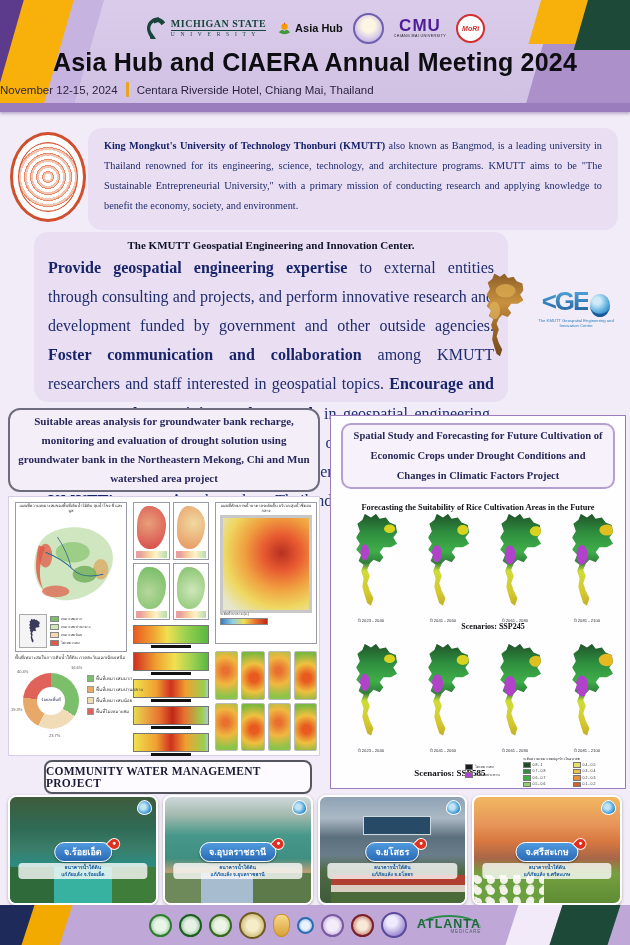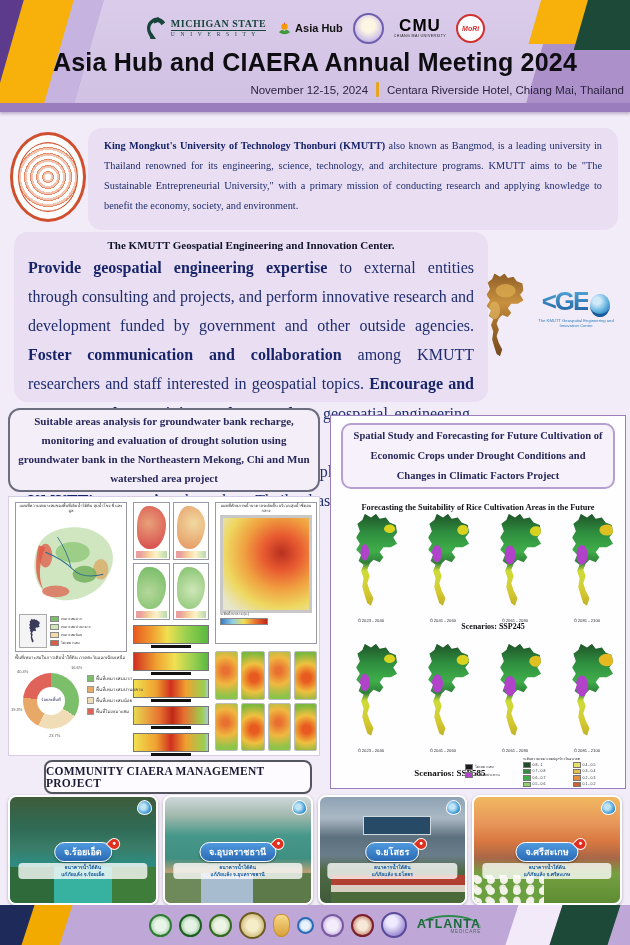--- a/index.html
+++ b/index.html
@@ -20,43 +20,43 @@
   .logo-row{position:absolute;top:9px;left:0;width:630px;display:flex;justify-content:center;align-items:center;gap:10px;height:38px;}
   .msu{display:flex;align-items:center;gap:4px;}
   .msu-text{color:#18453b;font-family:"Liberation Serif",serif;line-height:1;}
   .msu-l1{font-size:10px;font-weight:bold;letter-spacing:.5px;border-bottom:1px solid #18453b;padding-bottom:1px;}
   .msu-l2{font-size:5.5px;letter-spacing:2.2px;margin-top:1px;}
   .asiahub{display:flex;align-items:center;gap:2px;}
   .asiahub-label{font-size:11px;font-weight:bold;color:#111;}
   .seal-cmu{width:27px;height:27px;border-radius:50%;border:2px solid #6f5fae;
             background:radial-gradient(circle at 50% 40%,#fdf6e3 30%,#cdbfe8 70%,#8d7cc0 100%);}
   .cmu{display:flex;flex-direction:column;align-items:center;line-height:1;}
-  .cmu-big{font-size:17px;font-weight:800;color:#000000;letter-spacing:1px;position:relative;}
+  .cmu-big{font-size:17px;font-weight:800;color:#4c1d95;letter-spacing:1px;position:relative;}
   .cmu-big i{position:absolute;left:16px;top:1px;width:7px;height:7px;background:#f59a00;transform:skewX(-18deg);z-index:-1;}
   .cmu-sub{font-size:3.6px;color:#222;letter-spacing:.4px;margin-top:1px;}
   .mori{width:25px;height:25px;border-radius:50%;border:2.5px solid #d22f2f;display:flex;align-items:center;justify-content:center;
         background:#fff;color:#d22f2f;font-weight:bold;font-style:italic;font-size:7px;}
 
   .title{position:absolute;top:48px;left:0;width:630px;text-align:center;
          font-size:25px;font-weight:800;color:#0e0e12;letter-spacing:.2px;}
-  .subtitle{position:absolute;top:82px;left:0;width:624px;display:flex;justify-content:flex-end;align-items:center;gap:8px;
+  .subtitle{position:absolute;top:82px;left:0;width:532px;display:flex;justify-content:flex-start;align-items:center;gap:8px;
             font-size:11.5px;color:#2c2340;}
   .subtitle .sep{width:3px;height:15px;background:#e8a520;border-radius:1px;}
 
   
   .kmutt-seal{position:absolute;left:10px;top:133px;width:76px;height:88px;display:flex;align-items:center;justify-content:center;}
   .seal-outer{width:74px;height:84px;border-radius:50%;border:3px solid #cf4f2e;display:flex;align-items:center;justify-content:center;background:#fff;}
   .seal-inner{width:58px;height:68px;border-radius:50%;border:1.5px solid #cf4f2e;
               background:repeating-radial-gradient(circle at 50% 50%, #fff 0 3px, #f3c4b2 3px 5px, #e78a68 5px 6px);}
   .intro-card{position:absolute;left:88px;top:128px;width:530px;height:102px;background:#e9def2;border-radius:14px;
               padding:8px 16px;box-sizing:border-box;}
   .serif-text{font-family:"Liberation Serif",serif;font-size:10.3px;line-height:1.95;color:#1f2d6e;text-align:justify;}
 
   
-  .kgeo-card{position:absolute;left:14px;top:232px;width:474px;height:170px;background:#e9def2;border-radius:14px;
+  .kgeo-card{position:absolute;left:34px;top:232px;width:474px;height:170px;background:#e9def2;border-radius:14px;
              padding:7px 14px;box-sizing:border-box;}
   .kgeo-title{font-family:"Liberation Serif",serif;font-size:11px;font-weight:bold;color:#10142a;text-align:center;margin-bottom:2px;}
   .kgeo-body{font-family:"Liberation Serif",serif;font-size:16px;line-height:1.82;color:#1f2d6e;text-align:justify;}
   .th-terrain{position:absolute;left:472px;top:228px;width:56px;height:176px;}
   .kgeo-logo{position:absolute;left:528px;top:286px;width:96px;text-align:center;}
   .kgeo-mark{font-size:26px;font-weight:800;letter-spacing:-2px;color:#2a7fc1;
              background:linear-gradient(180deg,#5ab0e0,#1a5a9a);-webkit-background-clip:text;background-clip:text;-webkit-text-fill-color:transparent;}
   .kgeo-globe{display:inline-block;width:20px;height:20px;border-radius:50%;vertical-align:middle;margin-left:2px;
               background:radial-gradient(circle at 35% 35%,#cfe9f7 20%,#5aaede 60%,#1a5a9a 100%);
               border-bottom:3px solid #1a5a9a;}
@@ -548,21 +548,21 @@
             <span>0.5 - 0.6</span>
           </div>
         <div class="legrow">
             <span class="sw3" style="background:#d06030"></span>
             <span>0.1 - 0.2</span>
           </div>
       </div>
     </div>
   </div>
 
-  <div class="comm-title">COMMUNITY CIAERA MANAGEMENT PROJECT</div>
+  <div class="comm-title">COMMUNITY WATER MANAGEMENT PROJECT</div>
 
   <div class="cards">
     <div class="pcard pc2">
       <div class="drop"></div>
       <div class="pin-label"><span>จ.ร้อยเอ็ด</span><span class="pin"></span></div>
       <div class="org-label"><span>ธนาคารน้ำใต้ดิน</span><br><span>แก้ภัยแล้ง จ.ร้อยเอ็ด</span></div>
     </div>
     <div class="pcard pc3">
       <div class="drop"></div>
       <div class="pin-label"><span>จ.อุบลราชธานี</span><span class="pin"></span></div>

